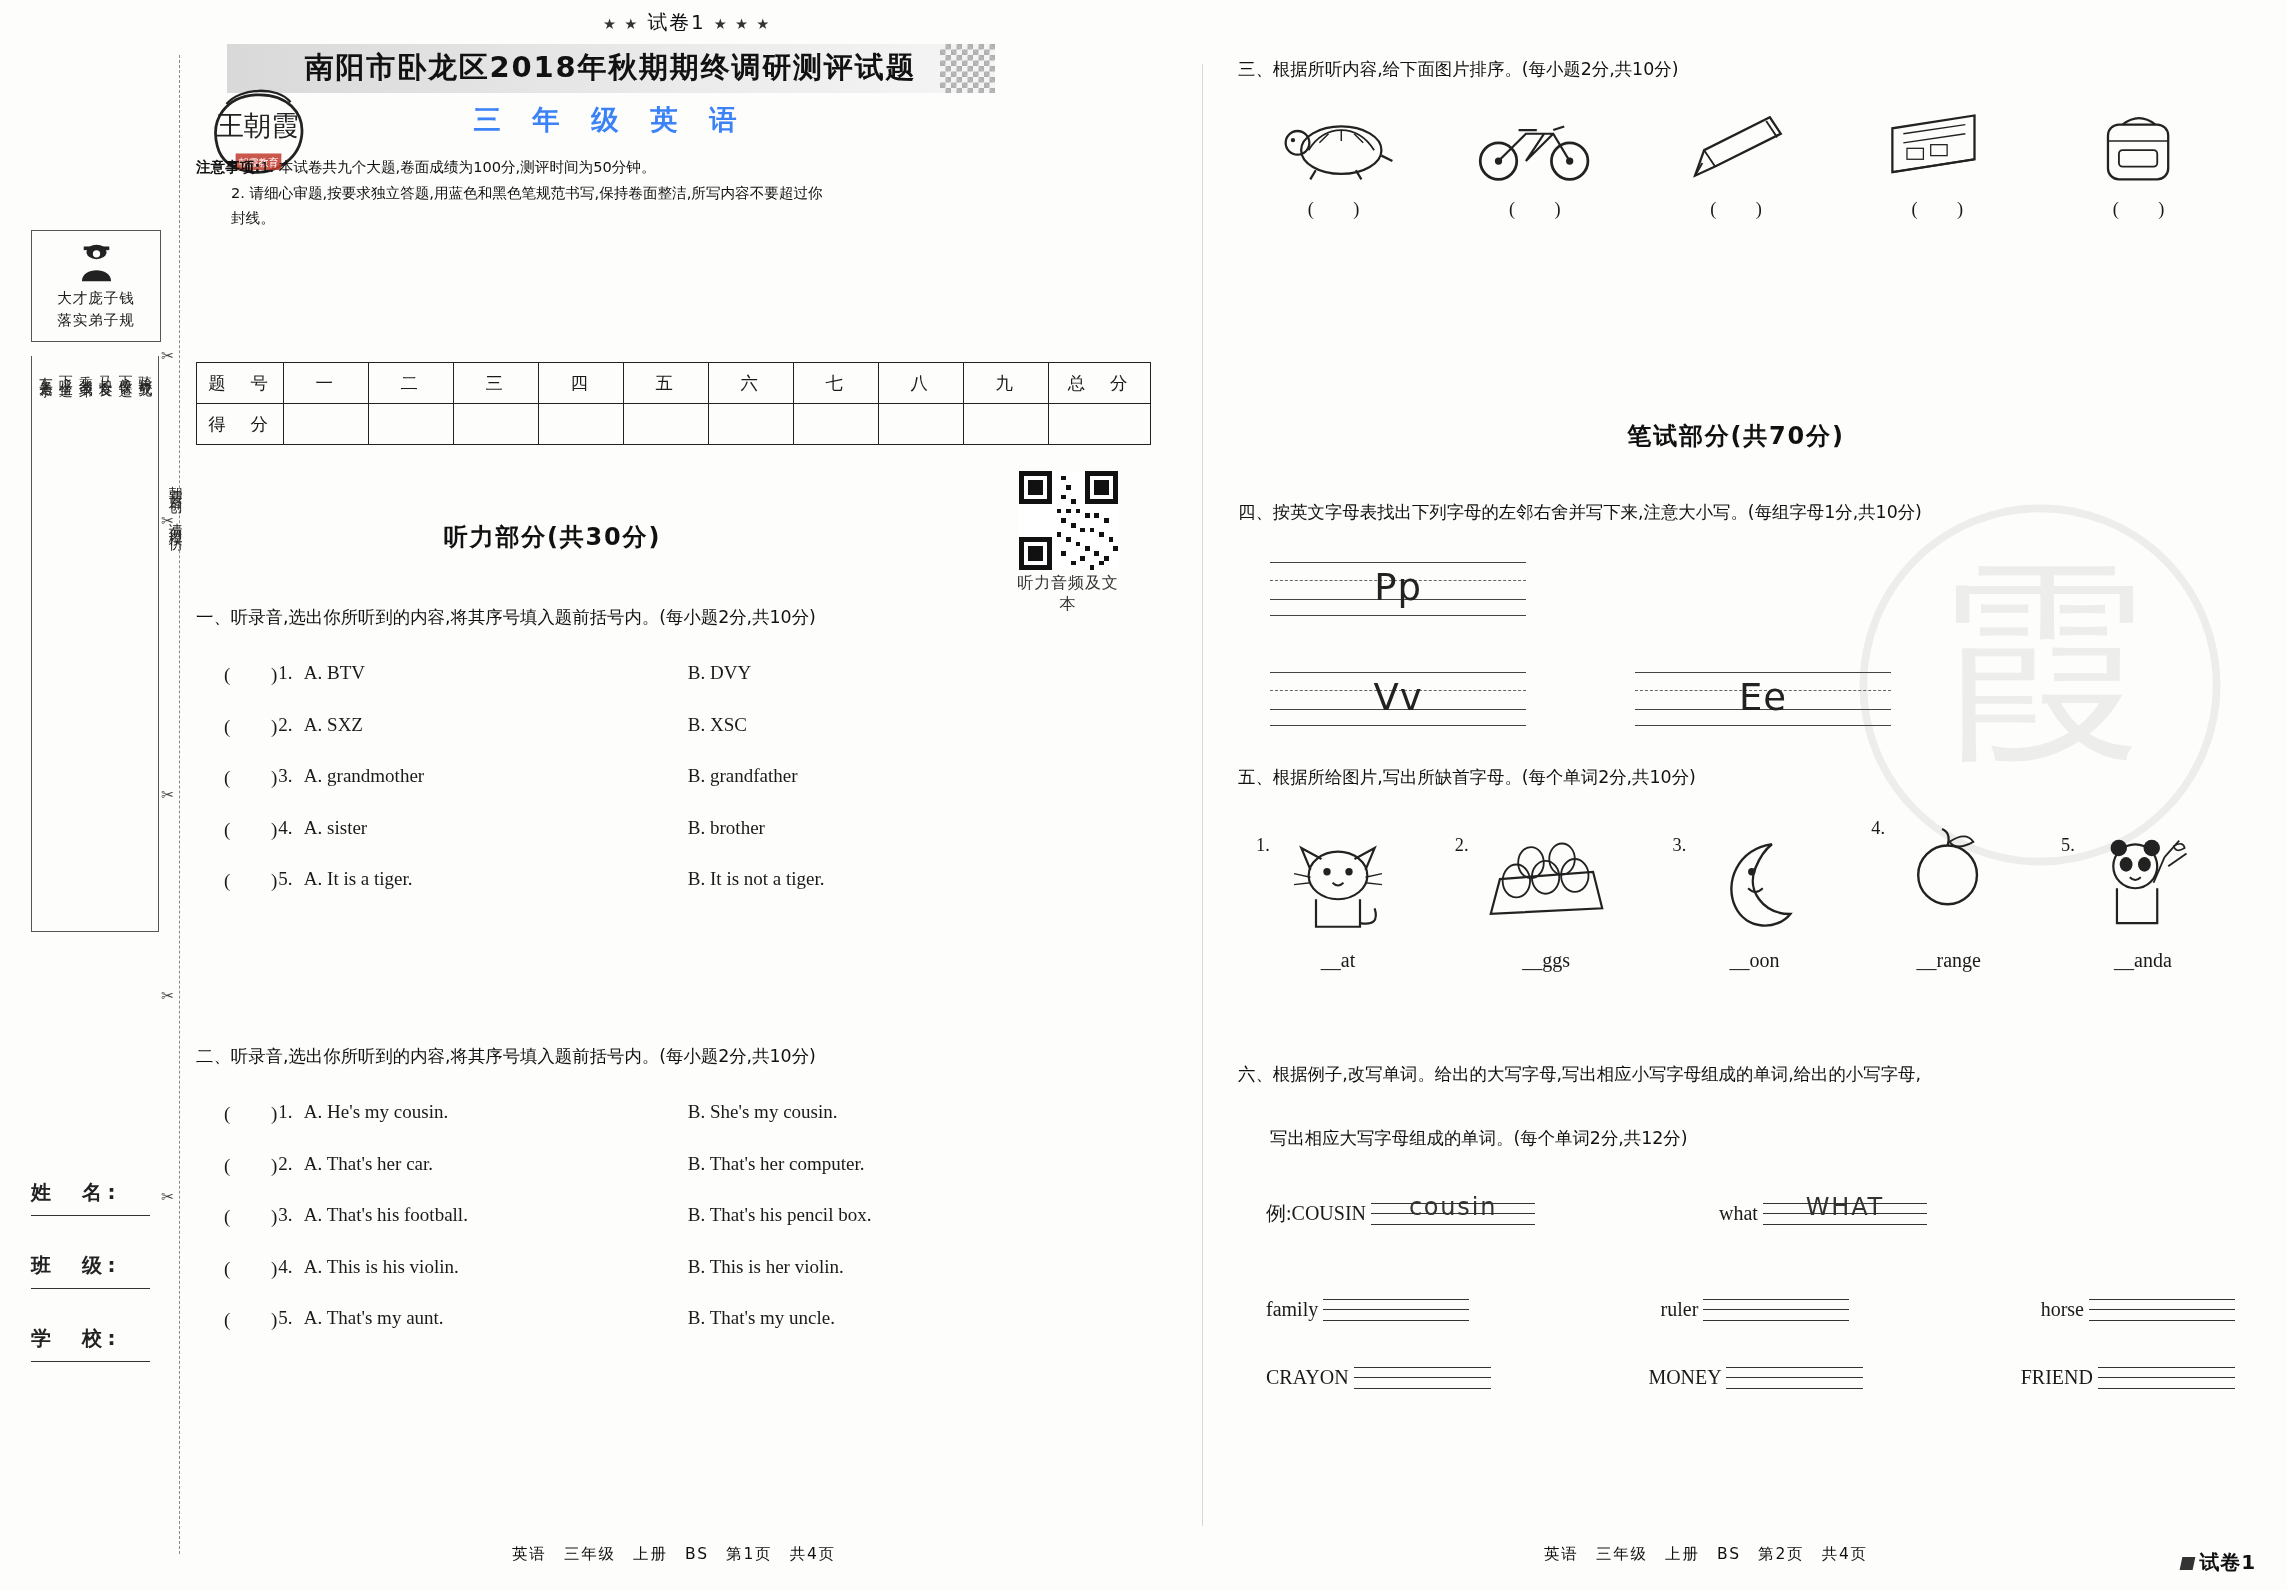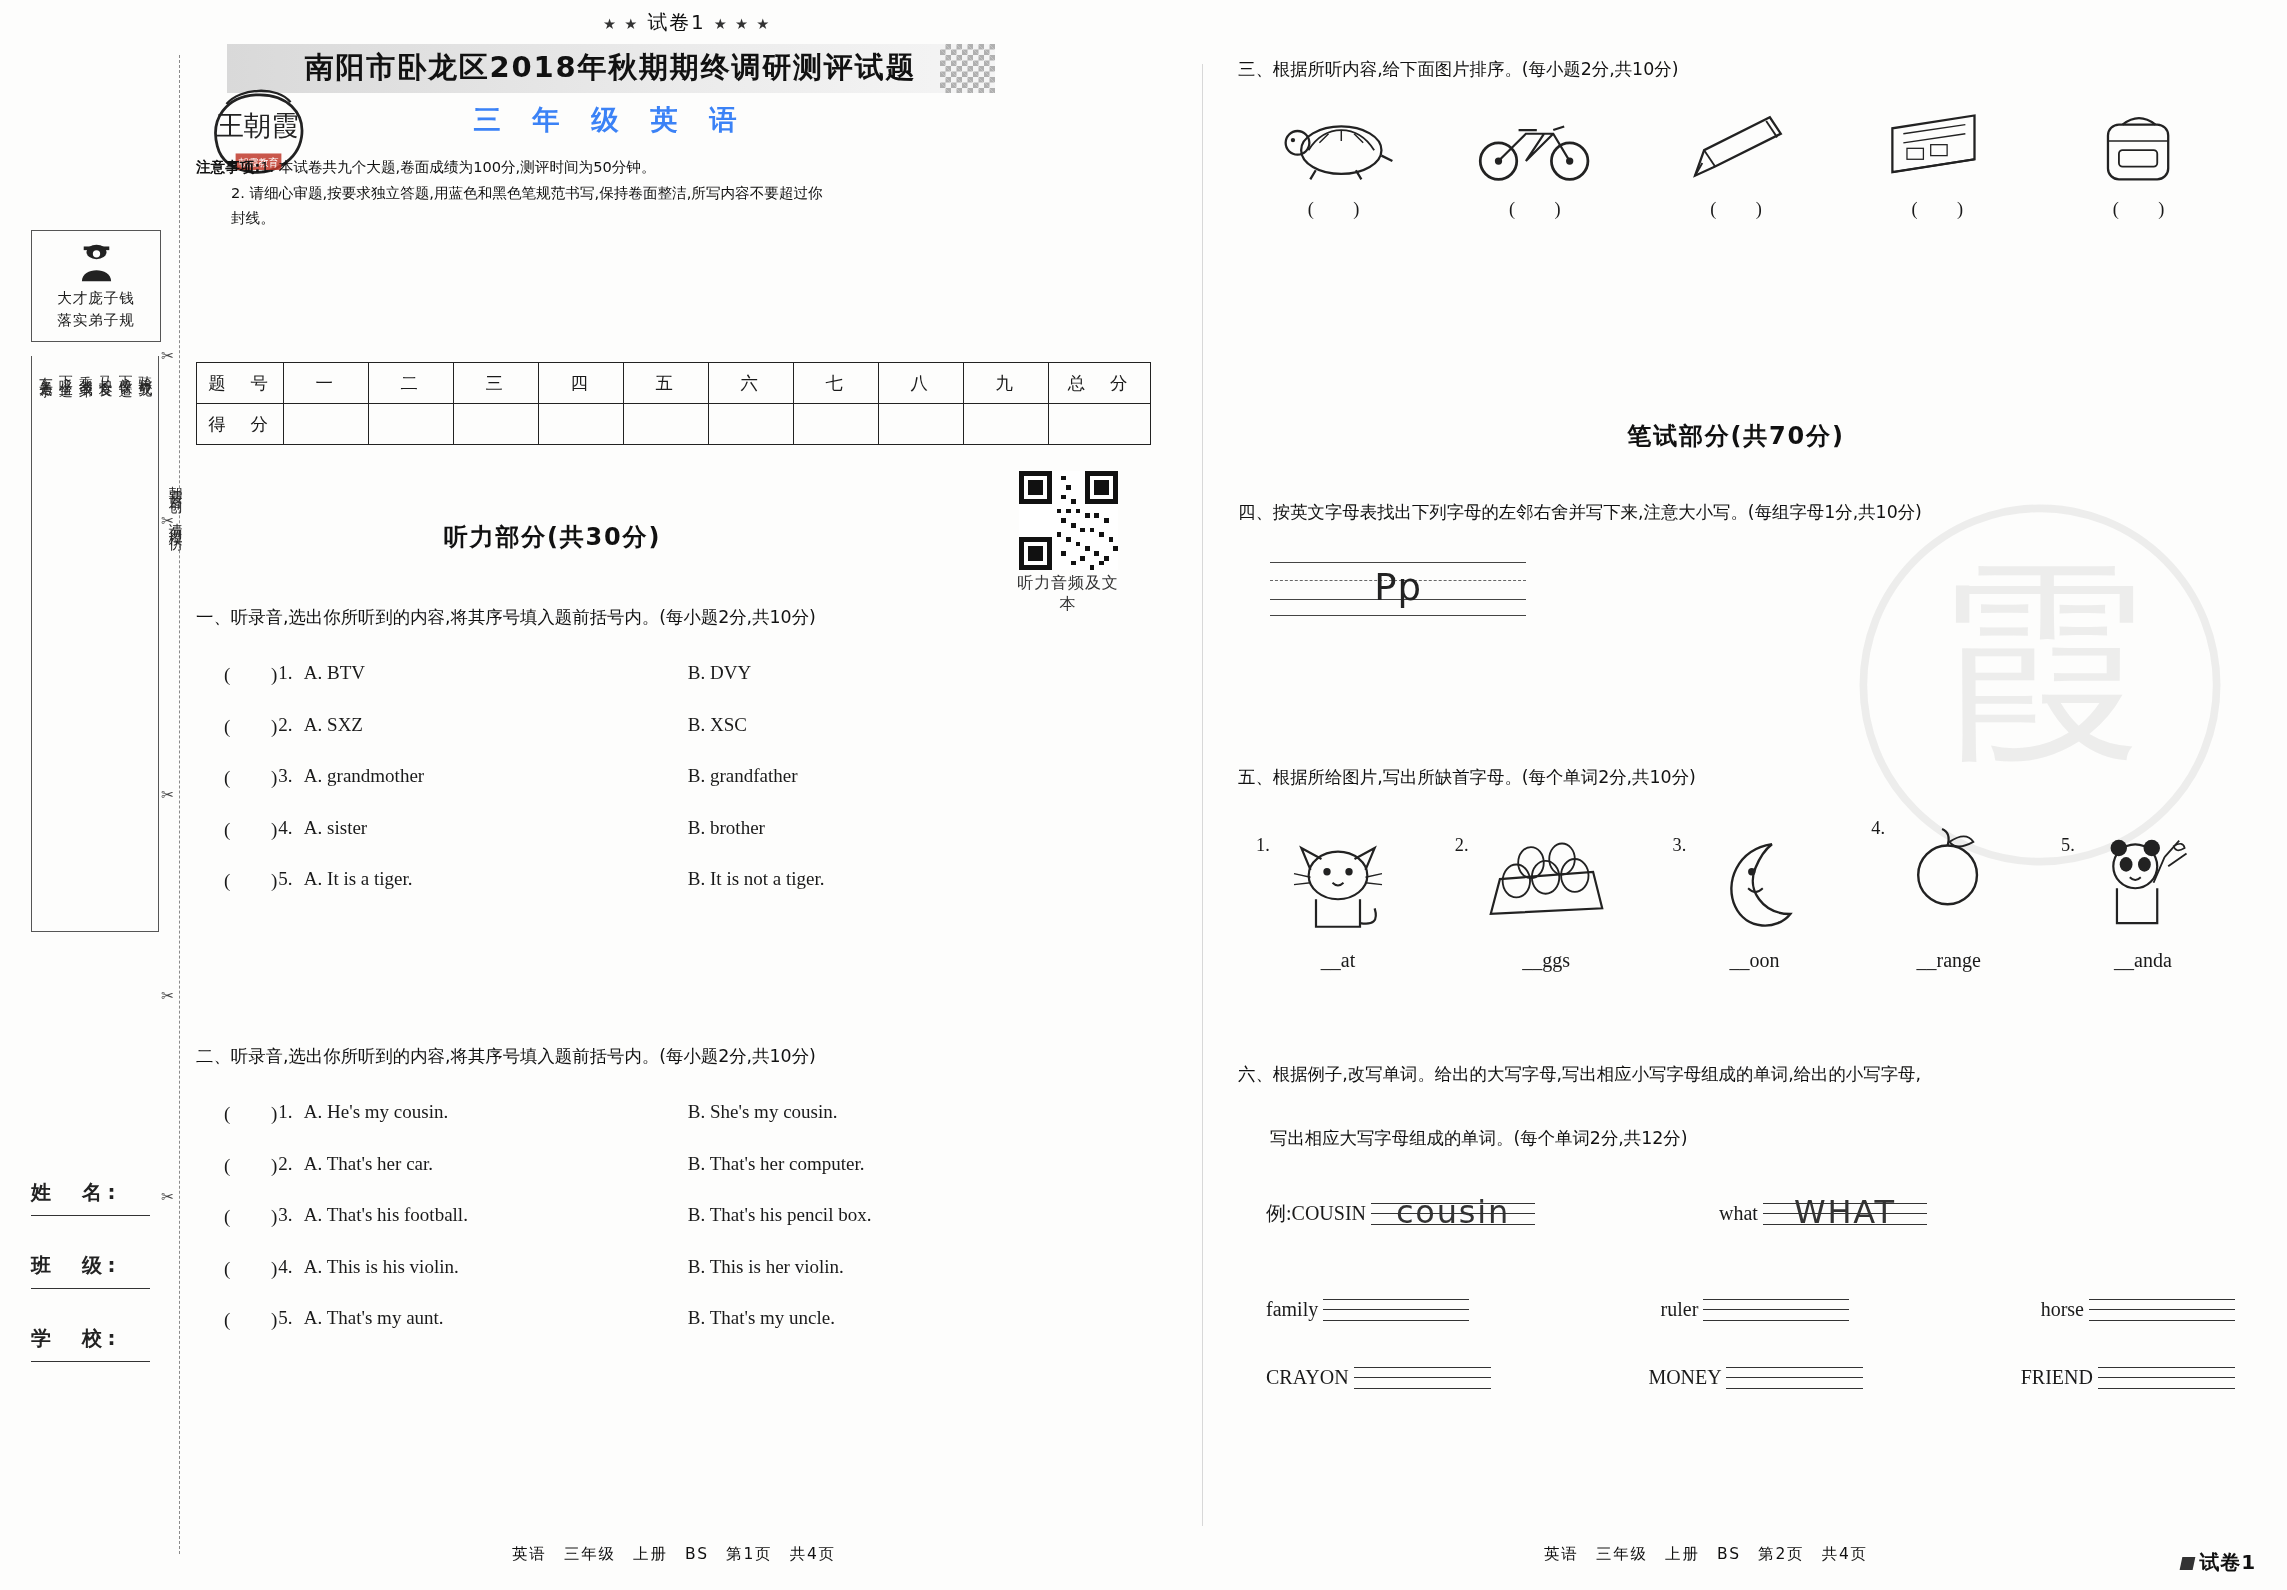--- a/index.html
+++ b/index.html
@@ -129,21 +129,21 @@
   .letter-glyph{
     position:absolute;left:50%;transform:translateX(-50%);
     top:3.7px;font-size:37px;font-family:"DejaVu Sans", sans-serif;color:#222;
     letter-spacing:0.9px;
   }
 
   .word-lines{position:relative;display:inline-block;width:164px;height:37px;vertical-align:middle;}
   .word-lines i{position:absolute;left:0;width:100%;border-top:0.9px solid #333;}
   .word-lines .hand{
     position:absolute;left:50%;transform:translateX(-50%);top:-3.7px;
-    font-size:32px;font-family:"DejaVu Sans", sans-serif;color:#333;letter-spacing:1.8px;text-align:right;
+    font-size:24px;font-family:"DejaVu Sans", sans-serif;color:#333;letter-spacing:1.8px;text-align:right;
   }
 
   .footer{
     position:absolute;bottom:25.6px;font-size:15.5px;letter-spacing:1.8px;
     font-family:"DejaVu Sans", sans-serif;color:#111;
   }
   .footer-left{left:512px;}
   .footer-right{left:1544px;}
   .corner-tag{
     position:absolute;right:31px;bottom:14.6px;font-size:20px;font-weight:bold;
@@ -454,20 +454,36 @@
   <div style="position:absolute;left:1270px;top:562px;width:932px;display:flex;justify-content:space-between;">
     <div class="letter-lines">
       <i style="top:0;"></i>
         <i class="dash" style="top:18.3px;"></i>
         <i style="top:37px;"></i>
         <i style="top:53px;"></i>
       <span class="letter-glyph">Pp</span>
     </div>
   </div>
 
+  <div style="position:absolute;left:1270px;top:672px;width:621px;display:flex;justify-content:space-between;">
+    <div class="letter-lines">
+      <i style="top:0;"></i>
+        <i class="dash" style="top:18.3px;"></i>
+        <i style="top:37px;"></i>
+        <i style="top:53px;"></i>
+      <span class="letter-glyph">Vv</span>
+    </div>
+    <div class="letter-lines">
+      <i style="top:0;"></i>
+        <i class="dash" style="top:18.3px;"></i>
+        <i style="top:37px;"></i>
+        <i style="top:53px;"></i>
+      <span class="letter-glyph">Ee</span>
+    </div>
+  </div>
 
   <div class="q-head" style="position:absolute;left:1238px;top:763px;width:1014px;">五、根据所给图片,写出所缺首字母。(每个单词2分,共10分)</div>
 
   <div style="position:absolute;left:1256px;top:818px;width:969px;display:flex;justify-content:space-between;align-items:flex-end;">
 
     <div style="width:164px;text-align:center;position:relative;">
       <span style="position:absolute;left:0;top:0;font-size:18.3px;">1.</span>
       <svg width="110" height="101" viewBox="0 0 120 110">
         <path d="M30 38 L20 14 L42 26 M90 38 L100 14 L78 26" fill="none" stroke="#222" stroke-width="2.4"></path>
         <ellipse cx="60" cy="44" rx="32" ry="26" fill="none" stroke="#222" stroke-width="2.4"></ellipse>

